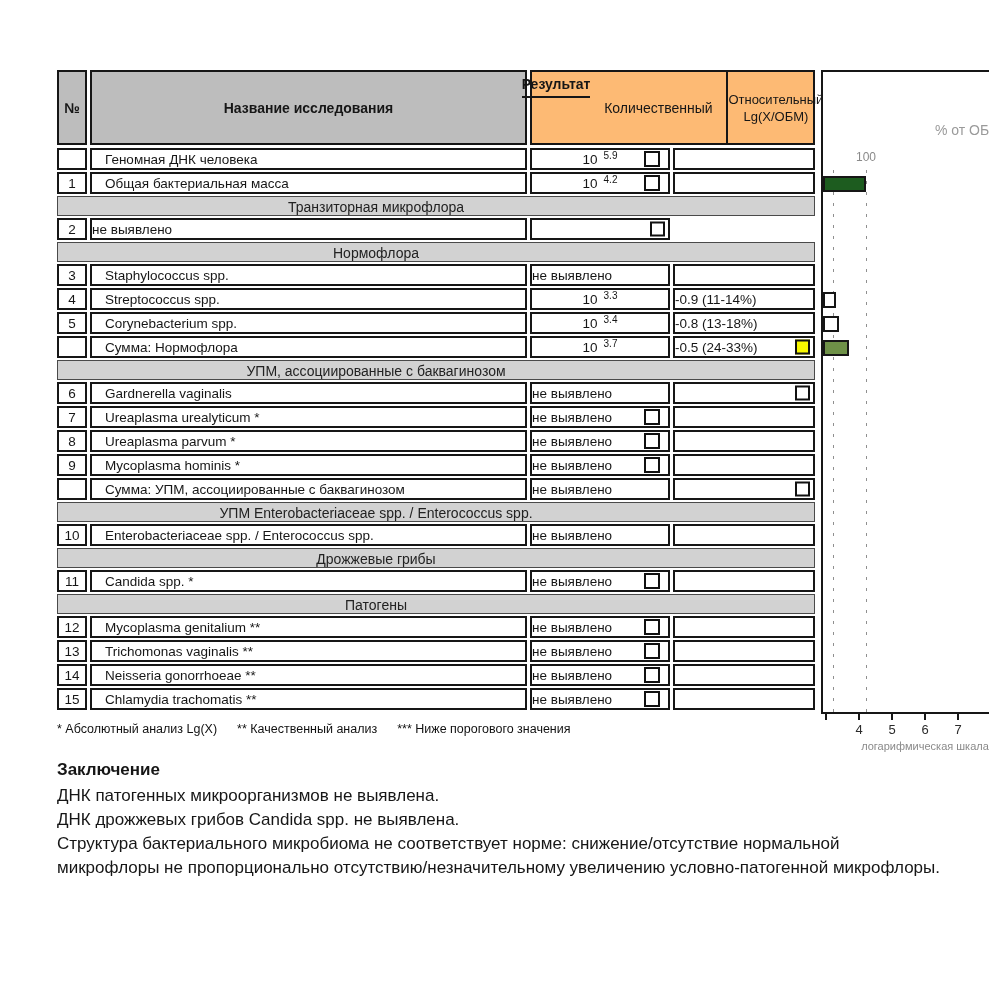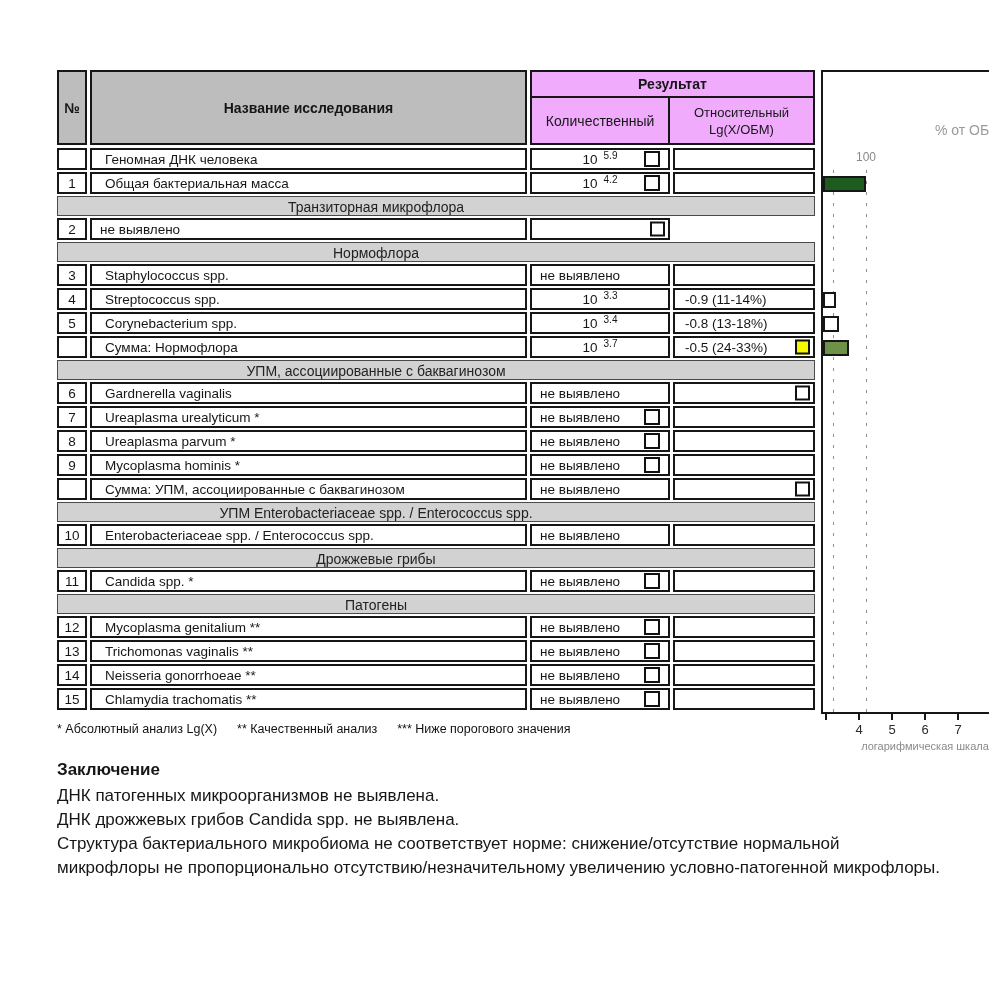--- a/index.html
+++ b/index.html
@@ -8,33 +8,33 @@
     position: relative;
     overflow: hidden;
     background: #ffffff;
     font-family: "Liberation Sans", sans-serif;
     color: #161616;
   }
   
   #report-table { position: absolute; left: 57px; top: 70px; width: 758px; }
   .hdr-wrap { display: grid; grid-template-columns: 30px 437px 285px; column-gap: 3px; height: 75px; }
   .hdr-box { background: #bdbdbd; border: 2px solid #161616; display: flex; align-items: center; justify-content: center; font-weight: bold; font-size: 14px; }
-  .result-block { background: #f0abfc; border: 2px solid #161616; display: flex; flex-direction: column; font-size: 14px; justify-content: center; }
+  .result-block { background: #fdba74; border: 2px solid #161616; display: flex; flex-direction: row; font-size: 14px; justify-content: center; }
   .result-top { height: 26px; border-bottom: 2px solid #161616; display: flex; align-items: center; justify-content: center; font-weight: bold; }
   .result-bottom { flex: 1; display: grid; grid-template-columns: 138px 1fr; }
   .sub-quant { border-right: 2px solid #161616; display: flex; align-items: center; justify-content: center; }
   .sub-rel { display: flex; flex-direction: column; align-items: center; justify-content: center; font-size: 13px; line-height: 17px; }
   #table-rows { margin-top: 3px; }
   .row { display: grid; grid-template-columns: 30px 437px 140px 142px; column-gap: 3px; height: 22px; margin-bottom: 2px; }
   .cell { border: 2px solid #161616; background: #fff; display: flex; align-items: center; position: relative; font-size: 13.5px; }
   .cell-num { justify-content: center; }
   .cell-name { padding-left: 13px; }
-  .cell-quant.txt { padding-left: 8px; }
+  .cell-quant.txt { }
   .cell-quant.val { justify-content: center; }
-  .cell-rel { padding-left: 10px; }
+  .cell-rel { }
   .q-exp { font-size: 10px; position: relative; top: -4px; margin-left: 6px; }
   .cb { position: absolute; width: 15px; height: 15px; border: 2px solid #111; background: #fff; top: 50%; transform: translateY(-50%); }
   .cb.quant { right: 8px; width: 16px; height: 16px; }
   .cb.rel { right: 3px; }
   .section-row { height: 20px; margin-bottom: 2px; background: #d2d2d2; border: 1px solid #4a4a4a; display: flex; align-items: flex-end; justify-content: center; padding-right: 120px; font-size: 14px; color: #222; }
   
   #chart { position: absolute; left: 821px; top: 70px; width: 178px; height: 644px; border-left: 2px solid #161616; border-top: 2px solid #161616; border-bottom: 2px solid #161616; }
   .chart-title { position: absolute; left: 112px; top: 50px; font-size: 14px; color: #9a9a9a; white-space: nowrap; }
   .ref-label { position: absolute; left: 28px; top: 78px; width: 30px; text-align: center; font-size: 12px; color: #8a8a8a; }
   .vdash { position: absolute; top: 98px; width: 1px; height: 544px; background: repeating-linear-gradient(to bottom, #8f8f8f 0 3px, transparent 3px 11px); }

